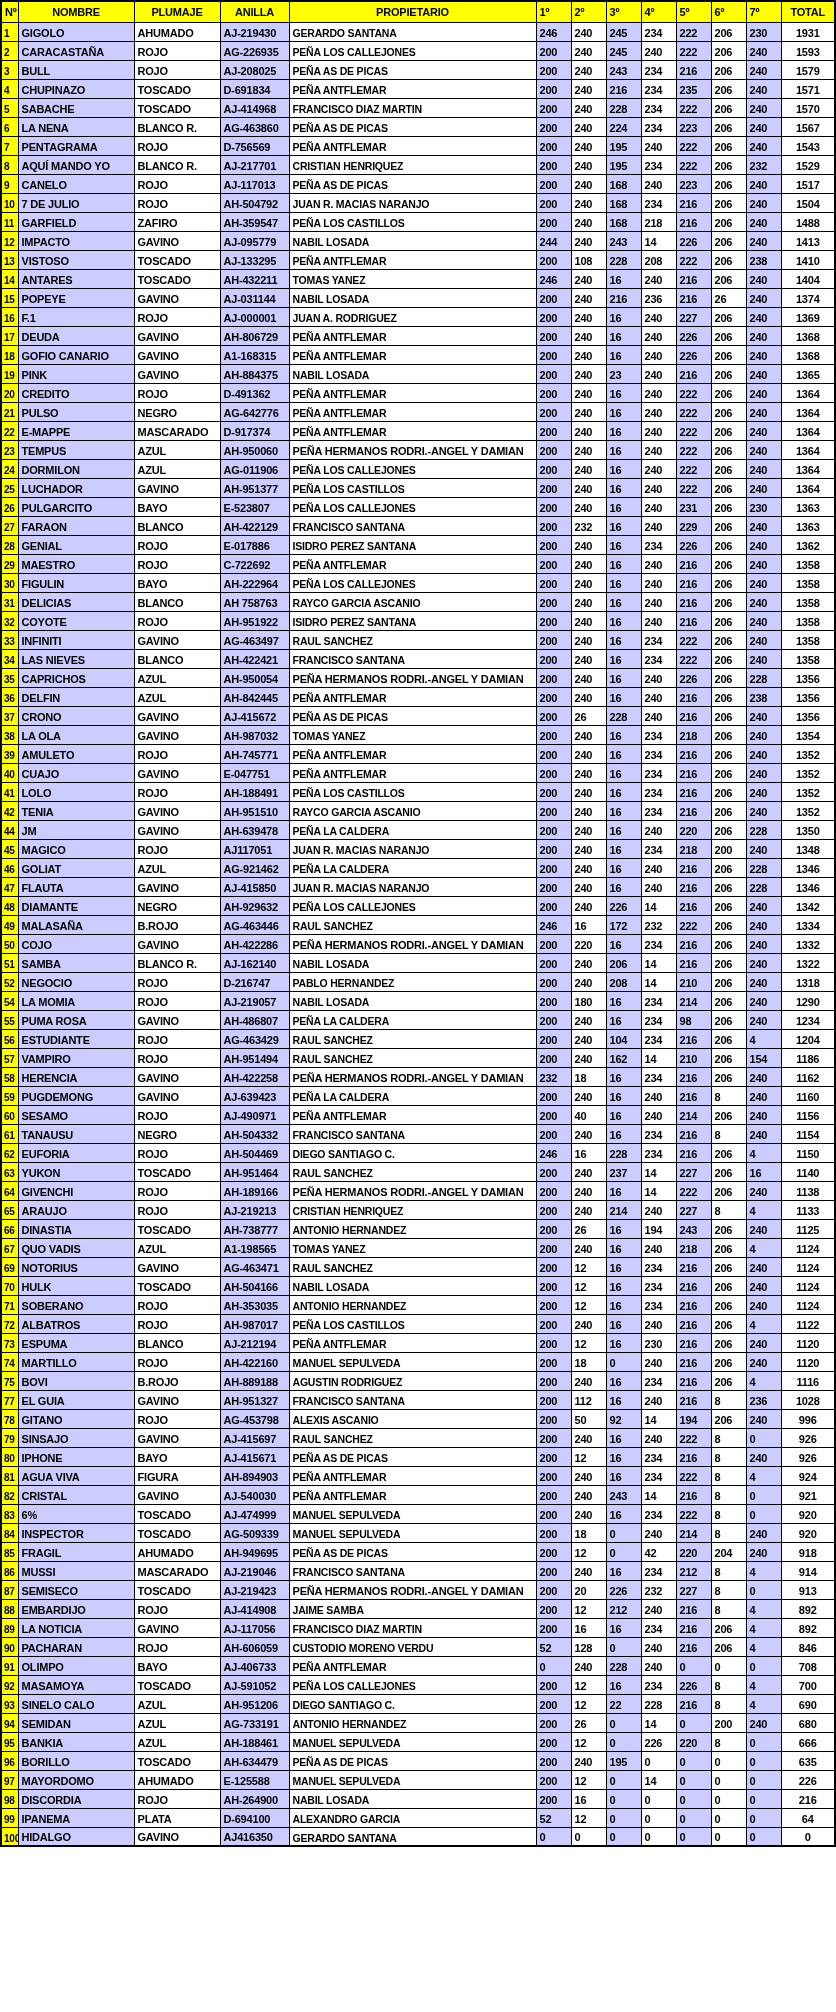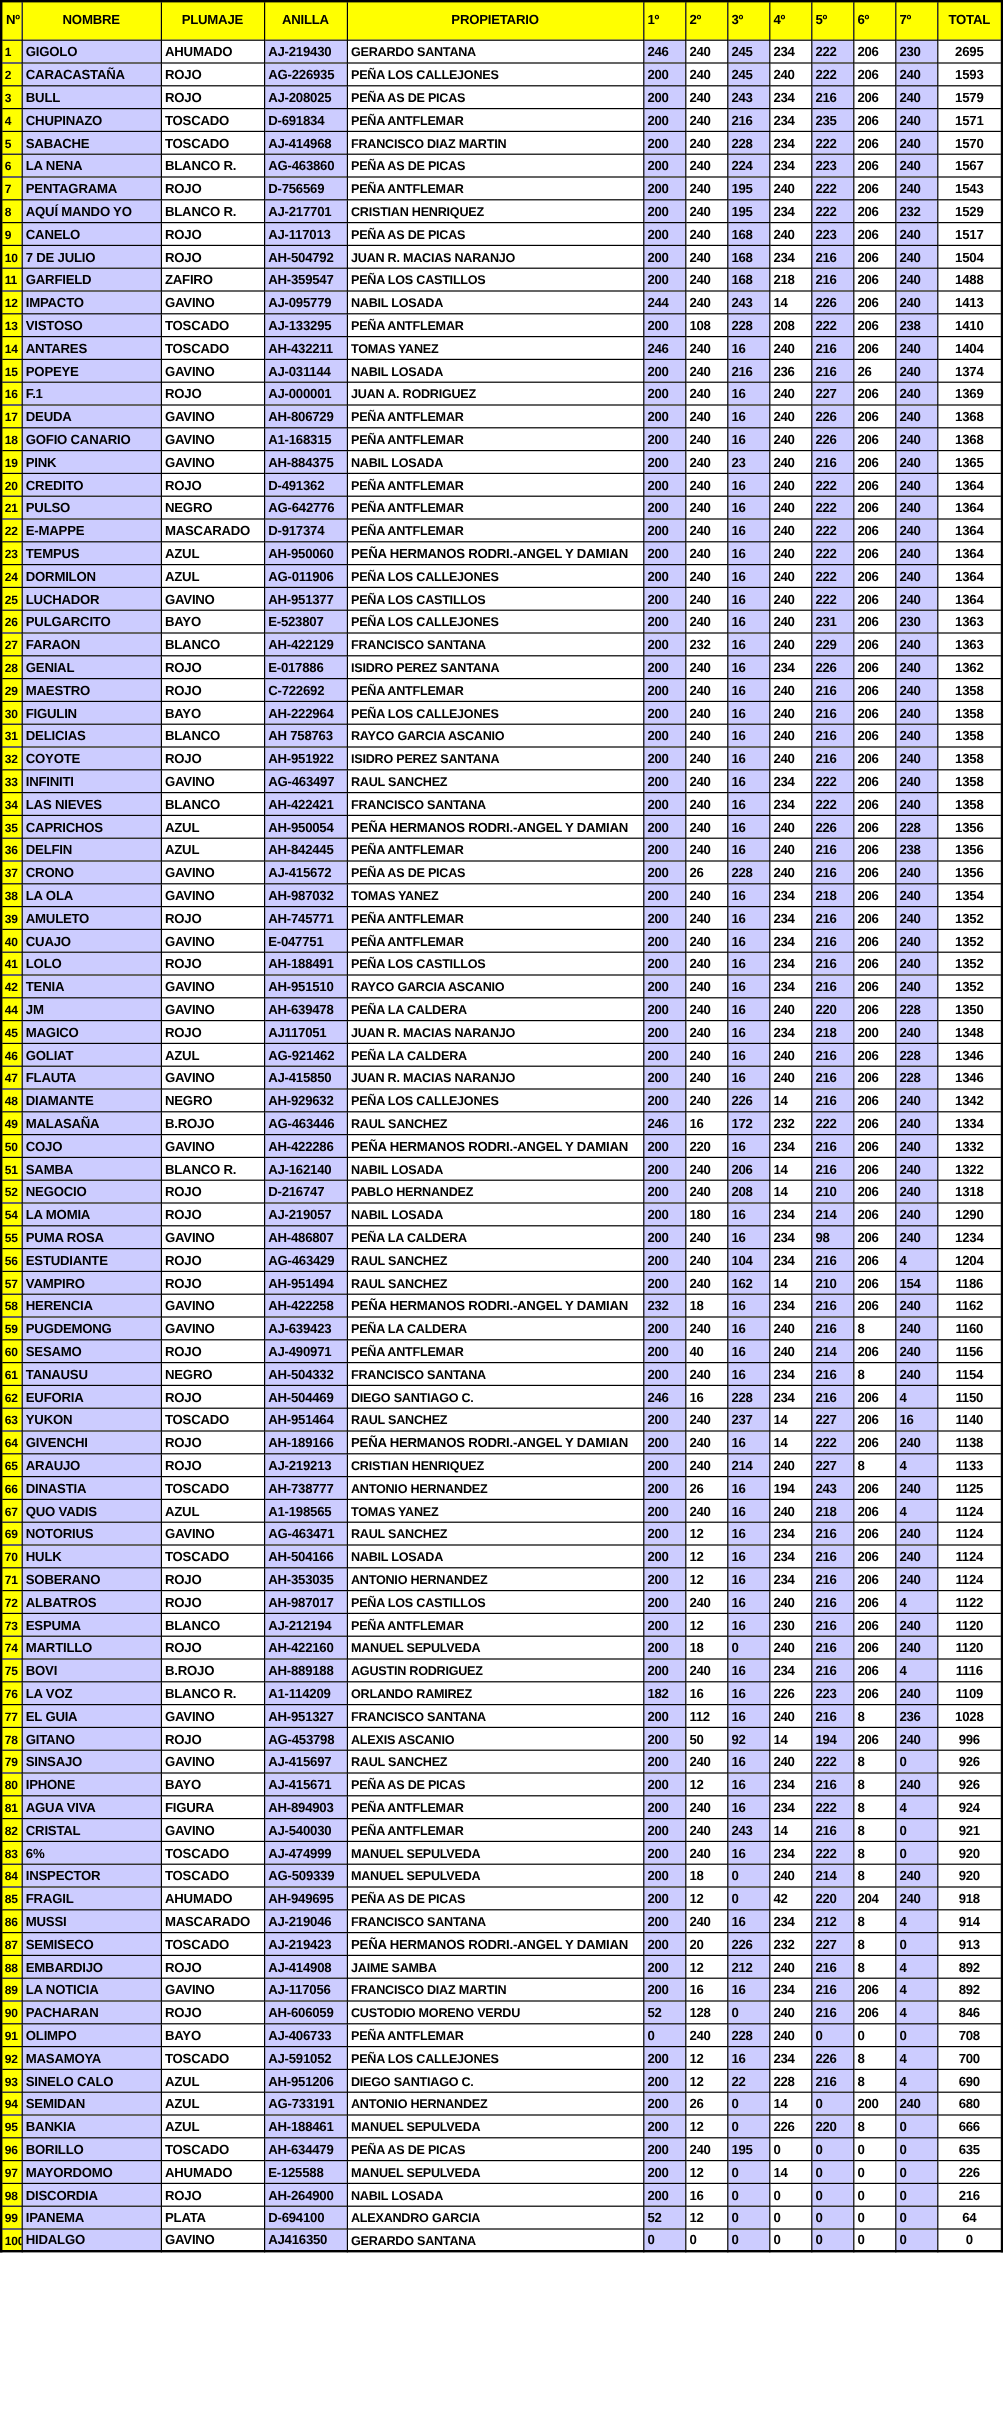--- a/index.html
+++ b/index.html
@@ -17,21 +17,21 @@
     border: 2px solid #000;
   }
   th, td {
     border: 1px solid #000;
     overflow: hidden;
     white-space: nowrap;
     font-weight: bold;
     color: #000;
     letter-spacing: -0.2px;
   }
-  thead tr { height: 32px; margin-top: 31px; }
+  thead tr { height: 21px; margin-top: 31px; }
   tbody tr { height: 19px; }
   th {
     background: #FFFF00;
     font-size: 11px;
     vertical-align: middle;
     padding: 0 1px;
   }
   th.al { text-align: left; padding-left: 3px; }
   td {
     font-size: 11px;
@@ -89,21 +89,21 @@
         <td class="col-plumaje wht">AHUMADO</td>
         <td class="col-anilla lav">AJ-219430</td>
         <td class="col-prop wht">GERARDO SANTANA</td>
         <td class="col-s lav">246</td>
         <td class="col-s wht">240</td>
         <td class="col-s lav">245</td>
         <td class="col-s wht">234</td>
         <td class="col-s lav">222</td>
         <td class="col-s wht">206</td>
         <td class="col-s lav">230</td>
-        <td class="col-total wht">2695</td>
+        <td class="col-total wht">1931</td>
       </tr>
       <tr>
         <td class="col-n">2</td>
         <td class="col-nombre lav">CARACASTAÑA</td>
         <td class="col-plumaje wht">ROJO</td>
         <td class="col-anilla lav">AG-226935</td>
         <td class="col-prop wht">PEÑA LOS CALLEJONES</td>
         <td class="col-s lav">200</td>
         <td class="col-s wht">240</td>
         <td class="col-s lav">245</td>
@@ -1157,35 +1157,20 @@
         <td class="col-s lav">200</td>
         <td class="col-s wht">240</td>
         <td class="col-s lav">16</td>
         <td class="col-s wht">234</td>
         <td class="col-s lav">216</td>
         <td class="col-s wht">206</td>
         <td class="col-s lav">4</td>
         <td class="col-total wht">1116</td>
       </tr>
       <tr>
-        <td class="col-n">76</td>
-        <td class="col-nombre lav">LA VOZ</td>
-        <td class="col-plumaje wht">BLANCO R.</td>
-        <td class="col-anilla lav">A1-114209</td>
-        <td class="col-prop wht">ORLANDO RAMIREZ</td>
-        <td class="col-s lav">182</td>
-        <td class="col-s wht">16</td>
-        <td class="col-s lav">16</td>
-        <td class="col-s wht">226</td>
-        <td class="col-s lav">223</td>
-        <td class="col-s wht">206</td>
-        <td class="col-s lav">240</td>
-        <td class="col-total wht">1109</td>
-      </tr>
-      <tr>
         <td class="col-n">77</td>
         <td class="col-nombre lav">EL GUIA</td>
         <td class="col-plumaje wht">GAVINO</td>
         <td class="col-anilla lav">AH-951327</td>
         <td class="col-prop wht">FRANCISCO SANTANA</td>
         <td class="col-s lav">200</td>
         <td class="col-s wht">112</td>
         <td class="col-s lav">16</td>
         <td class="col-s wht">240</td>
         <td class="col-s lav">216</td>

